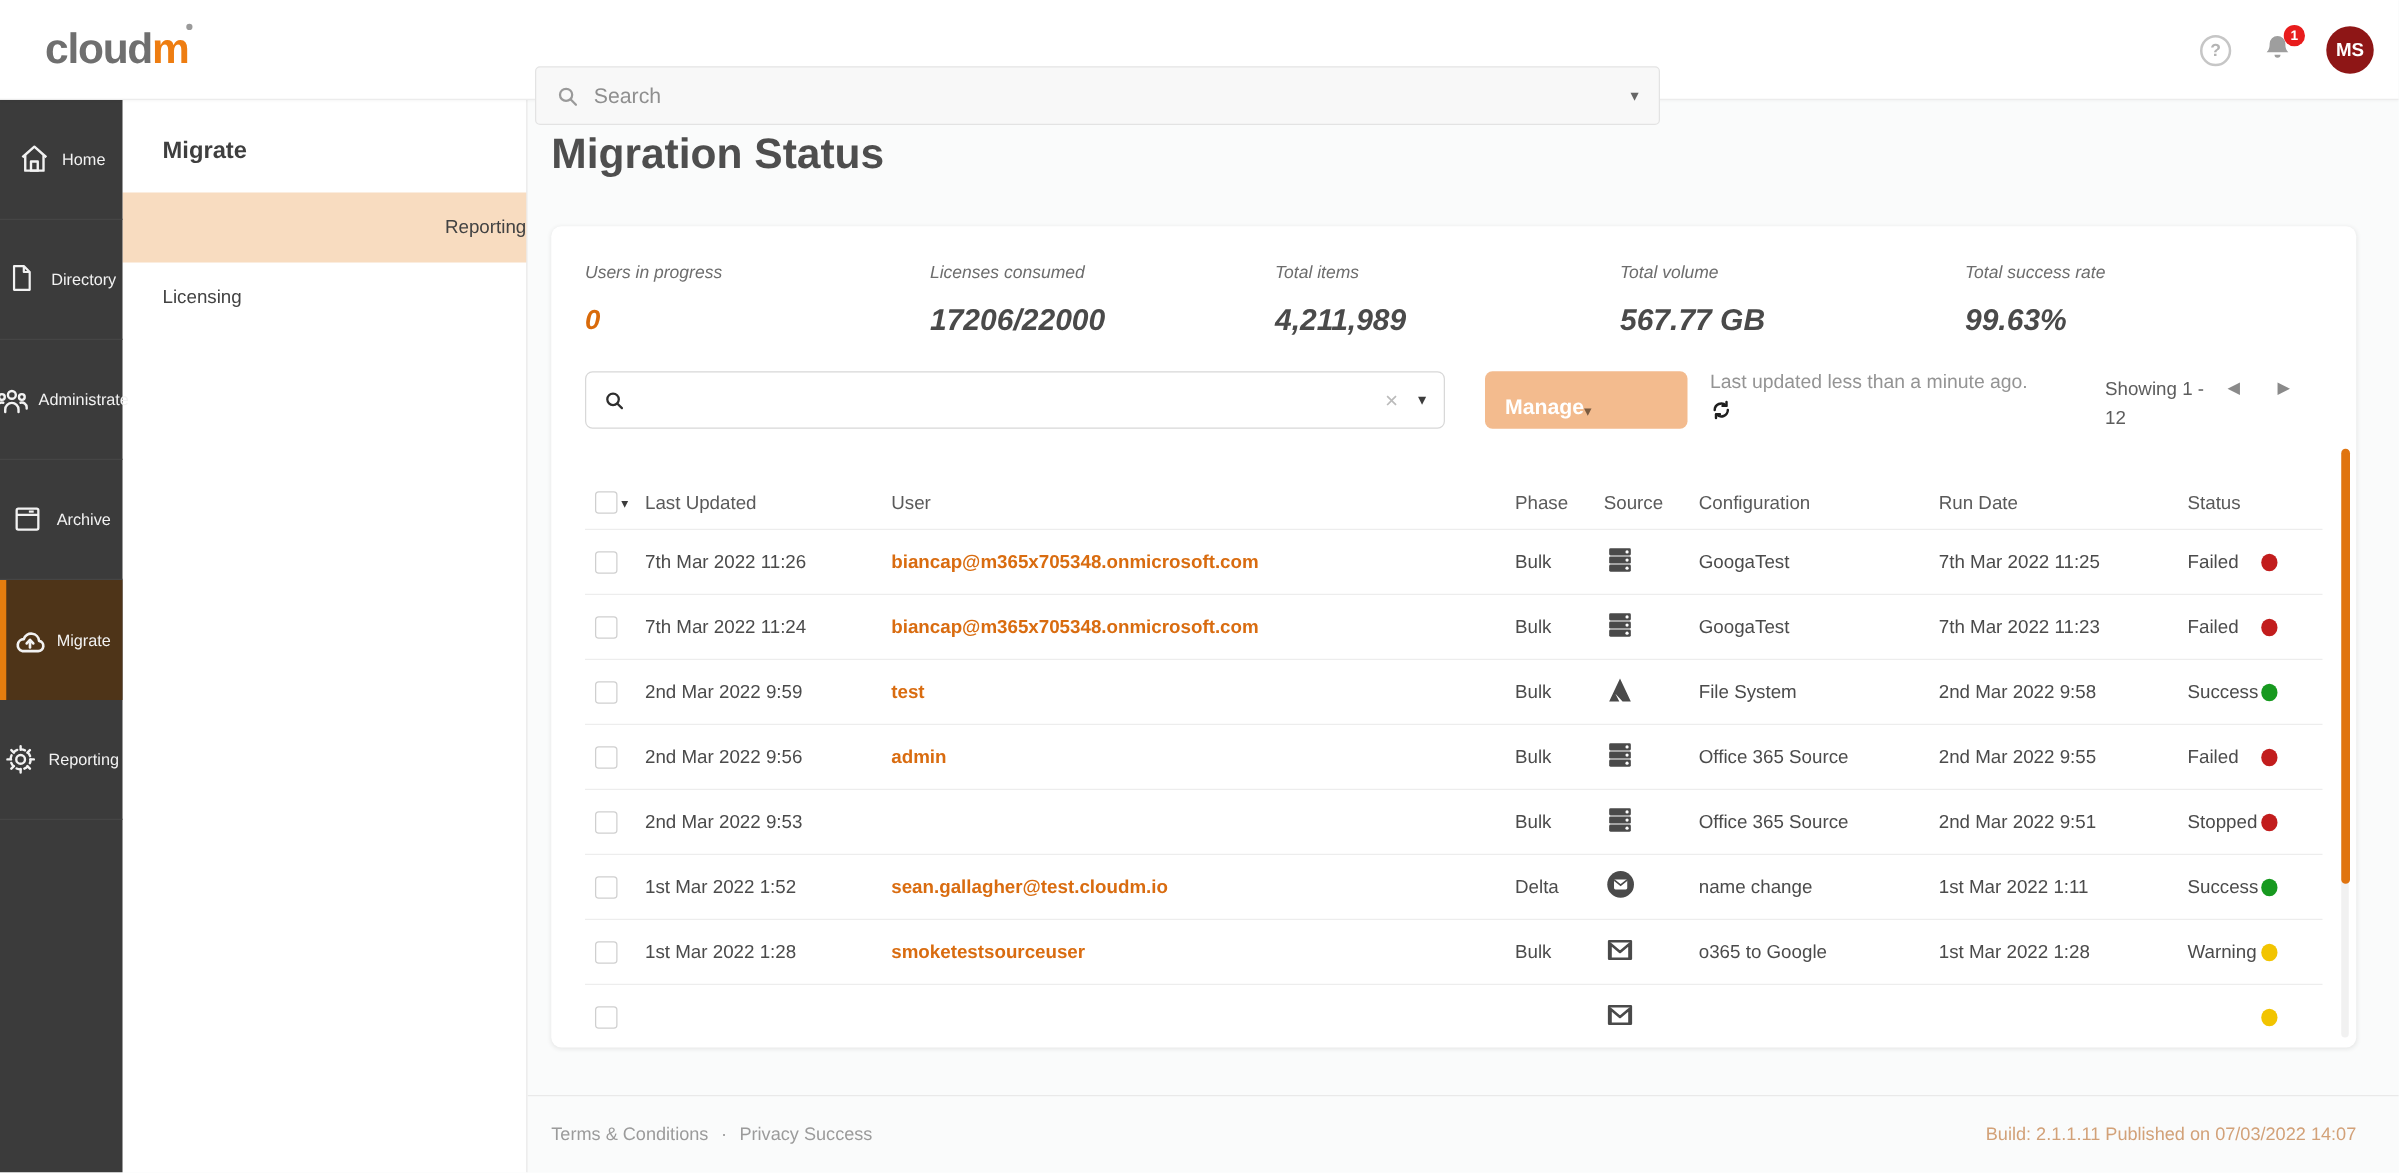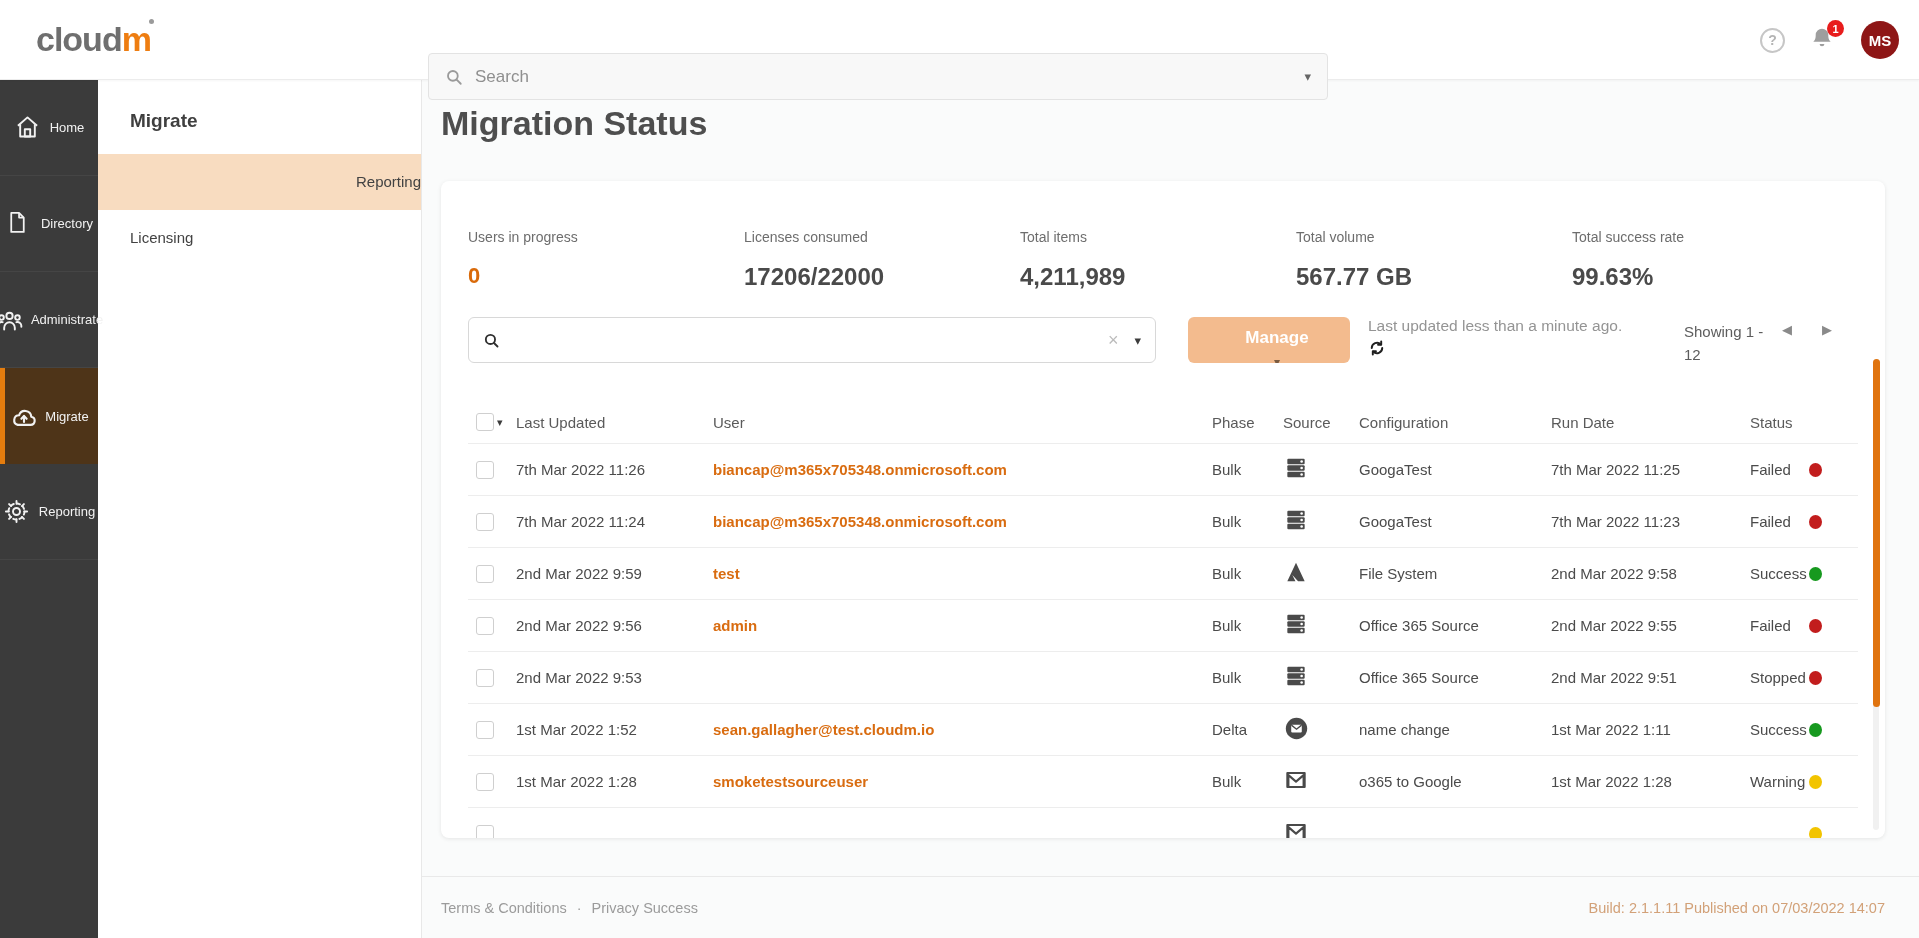--- a/index.html
+++ b/index.html
@@ -47,34 +47,34 @@
   .submenu-items { margin-top:22px; }
   .submenu-item { height:56px; line-height:56px; padding-left:32px; font-size:15px; color:#424242; cursor:pointer; }
   .submenu-item.selected { background:#f8dcc0;text-align:right; }
 
   
   .main { position:absolute; top:80px; left:422px; right:0; bottom:0; background:#fafbfb; }
   .page-title { margin:24px 0 0 19px; font-size:34px; font-weight:bold; color:#4e4e4e; }
   .card { position:absolute; left:19px; top:101px; width:1444px; height:657px; background:#fff;
     border-radius:8px; box-shadow:0 1px 4px rgba(0,0,0,.09); overflow:hidden; padding:0 27px; }
 
-  .stats { display:grid; grid-template-columns:repeat(5,276px); margin-top:48px; }
+  .stats { display:grid; grid-template-columns:repeat(5,276px); margin-top:28px;font-style:italic; }
   .stat-label { font-size:14px; color:#6d6d6d; }
   .stat-value { margin-top:18px; font-size:24px; font-weight:bold; color:#4a4a4a; }
   .stat-value.highlight { color:#d96a0a; font-size:22px; }
 
   .controls { margin-top:26px; display:flex; align-items:flex-start; height:46px; }
   .filter-box { width:688px; height:46px; border:1px solid #d8d8d8; border-radius:6px; display:flex;
     align-items:center; padding:0 14px; background:#fff; }
   .filter-box input { flex:1; border:none; outline:none; font-size:15px; margin-left:10px; color:#444;
     font-family:inherit; }
   .clear-x { color:#bbb; font-size:18px; margin-right:16px; }
   .filter-caret { color:#3c3c3c; font-size:13px; }
   .manage-btn { margin-left:32px; width:162px; height:46px; background:#f3bb8e; border:none; border-radius:6px;
-    color:#fff; font-size:17px; font-weight:bold; display:flex; flex-direction:column; align-items:center;
+    color:#fff; font-size:17px; font-weight:bold; display:flex; flex-direction:row; align-items:center;
     overflow:hidden; padding-top:11px; cursor:pointer; font-family:inherit;padding-left:16px; }
   .manage-btn .m2 { font-size:12px; margin-top:7px; color:#7a5b40; }
   .updated-wrap { margin-left:18px; width:310px; }
   .updated-text { font-size:15.5px; color:#949494; line-height:1.2; }
   .refresh { margin-top:3px; width:18px; height:18px; color:#1f1f1f; }
   .ctl-spacer { flex:1; }
   .showing { width:90px; font-size:15px; color:#5d5d5d; line-height:1.55; margin-top:3px; }
   .pager { display:flex; gap:30px; margin:5px 26px 0 8px; color:#8a8a8a; font-size:13px; }
   .pager span { cursor:pointer; }
 
@@ -151,20 +151,28 @@
       <span class="nav-icon"><svg width="29" height="29" viewBox="0 0 24 24" fill="none" stroke="currentColor" stroke-width="1.6" stroke-linecap="round">
             <circle cx="12" cy="8.2" r="2.6"></circle>
             <path d="M7.6 19.5v-1.6a4.4 4.4 0 0 1 8.8 0v1.6"></path>
             <circle cx="5.4" cy="9.6" r="1.9"></circle>
             <path d="M2.2 17.2v-.8a3.2 3.2 0 0 1 4.1-3"></path>
             <circle cx="18.6" cy="9.6" r="1.9"></circle>
             <path d="M21.8 17.2v-.8a3.2 3.2 0 0 0-4.1-3"></path>
           </svg></span>
       <span class="nav-label">Administrate</span>
     </div>
+      <div class="nav-item">
+      <span class="nav-icon"><svg width="26" height="26" viewBox="0 0 24 24" fill="none" stroke="currentColor" stroke-width="1.7" stroke-linejoin="round">
+            <rect x="4" y="4.5" width="16" height="15.5" rx="1.2"></rect>
+            <line x1="4" y1="9.2" x2="20" y2="9.2"></line>
+            <rect x="13" y="5.9" width="3.6" height="1.6" fill="currentColor" stroke="none"></rect>
+          </svg></span>
+      <span class="nav-label">Archive</span>
+    </div>
       <div class="nav-item active">
       <span class="nav-icon"><svg width="30" height="30" viewBox="0 0 24 24" fill="none" stroke="currentColor" stroke-width="1.7" stroke-linecap="round" stroke-linejoin="round">
             <path d="M7 17.5h10.2a3.3 3.3 0 0 0 .6-6.55 5 5 0 0 0-9.75-1.1A3.9 3.9 0 0 0 7 17.5z"></path>
             <path d="M12 15.2v-4.4"></path>
             <path d="M9.9 12.6 12 10.3l2.1 2.3"></path>
           </svg></span>
       <span class="nav-label">Migrate</span>
     </div>
       <div class="nav-item">
       <span class="nav-icon"><svg width="27" height="27" viewBox="0 0 24 24" fill="none" stroke="currentColor" stroke-width="1.7" stroke-linecap="round">

